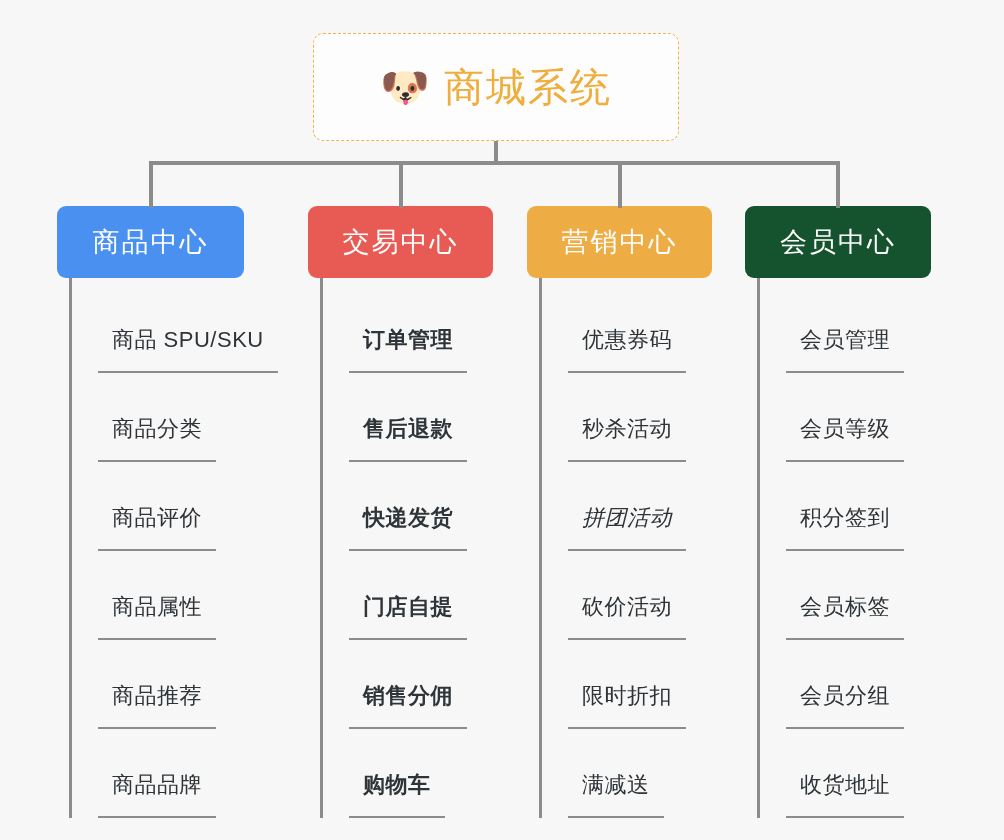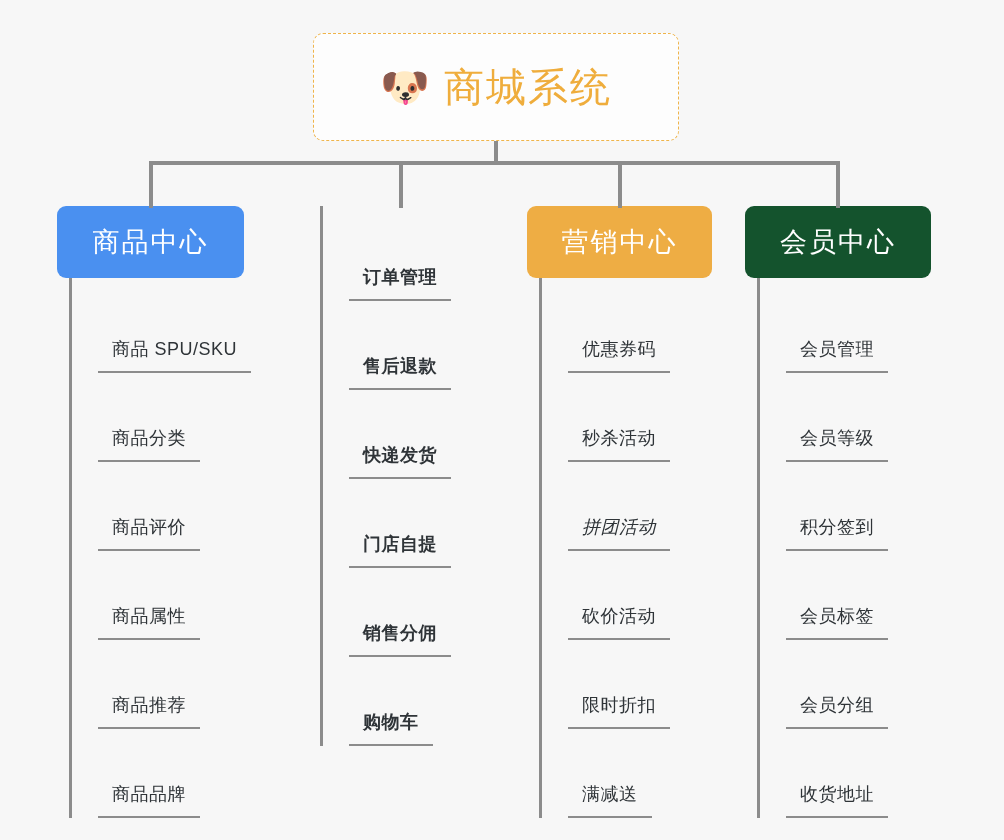--- a/index.html
+++ b/index.html
@@ -103,23 +103,23 @@
   }
   .leaf {
     height: 89px;
     position: relative;
     display: flex;
     align-items: flex-end;
   }
   .leaf-inner {
     display: inline-block;
     margin-left: 26px;
-    padding: 0 14px 10px 14px;
+    padding: 0 14px 16px 14px;
     border-bottom: 2px solid #8c8c8c;
-    font-size: 18px;
+    font-size: 22px;
     color: #2f3438;
     white-space: nowrap;
     letter-spacing: 0.5px;
   }
 </style>
 </head>
 <body>
 
 <div id="mindmap">
 
@@ -151,20 +151,23 @@
           </div>
           <div class="leaf">
             <span class="leaf-inner" style="border-bottom-color: rgb(140, 140, 140);">商品推荐</span>
           </div>
           <div class="leaf">
             <span class="leaf-inner" style="border-bottom-color: rgb(140, 140, 140);">商品品牌</span>
           </div>
         </div>
       </div>
       <div class="column" style="left: 308px; width: 185px;">
+        <div class="cat-header" style="background: rgb(232, 91, 85);">
+          <span>交易中心</span>
+        </div>
         <div class="branch" style="border-left-color: rgb(140, 140, 140); font-weight: bold;">
           <div class="leaf">
             <span class="leaf-inner" style="border-bottom-color: rgb(140, 140, 140);">订单管理</span>
           </div>
           <div class="leaf">
             <span class="leaf-inner" style="border-bottom-color: rgb(140, 140, 140);">售后退款</span>
           </div>
           <div class="leaf">
             <span class="leaf-inner" style="border-bottom-color: rgb(140, 140, 140);">快递发货</span>
           </div>

